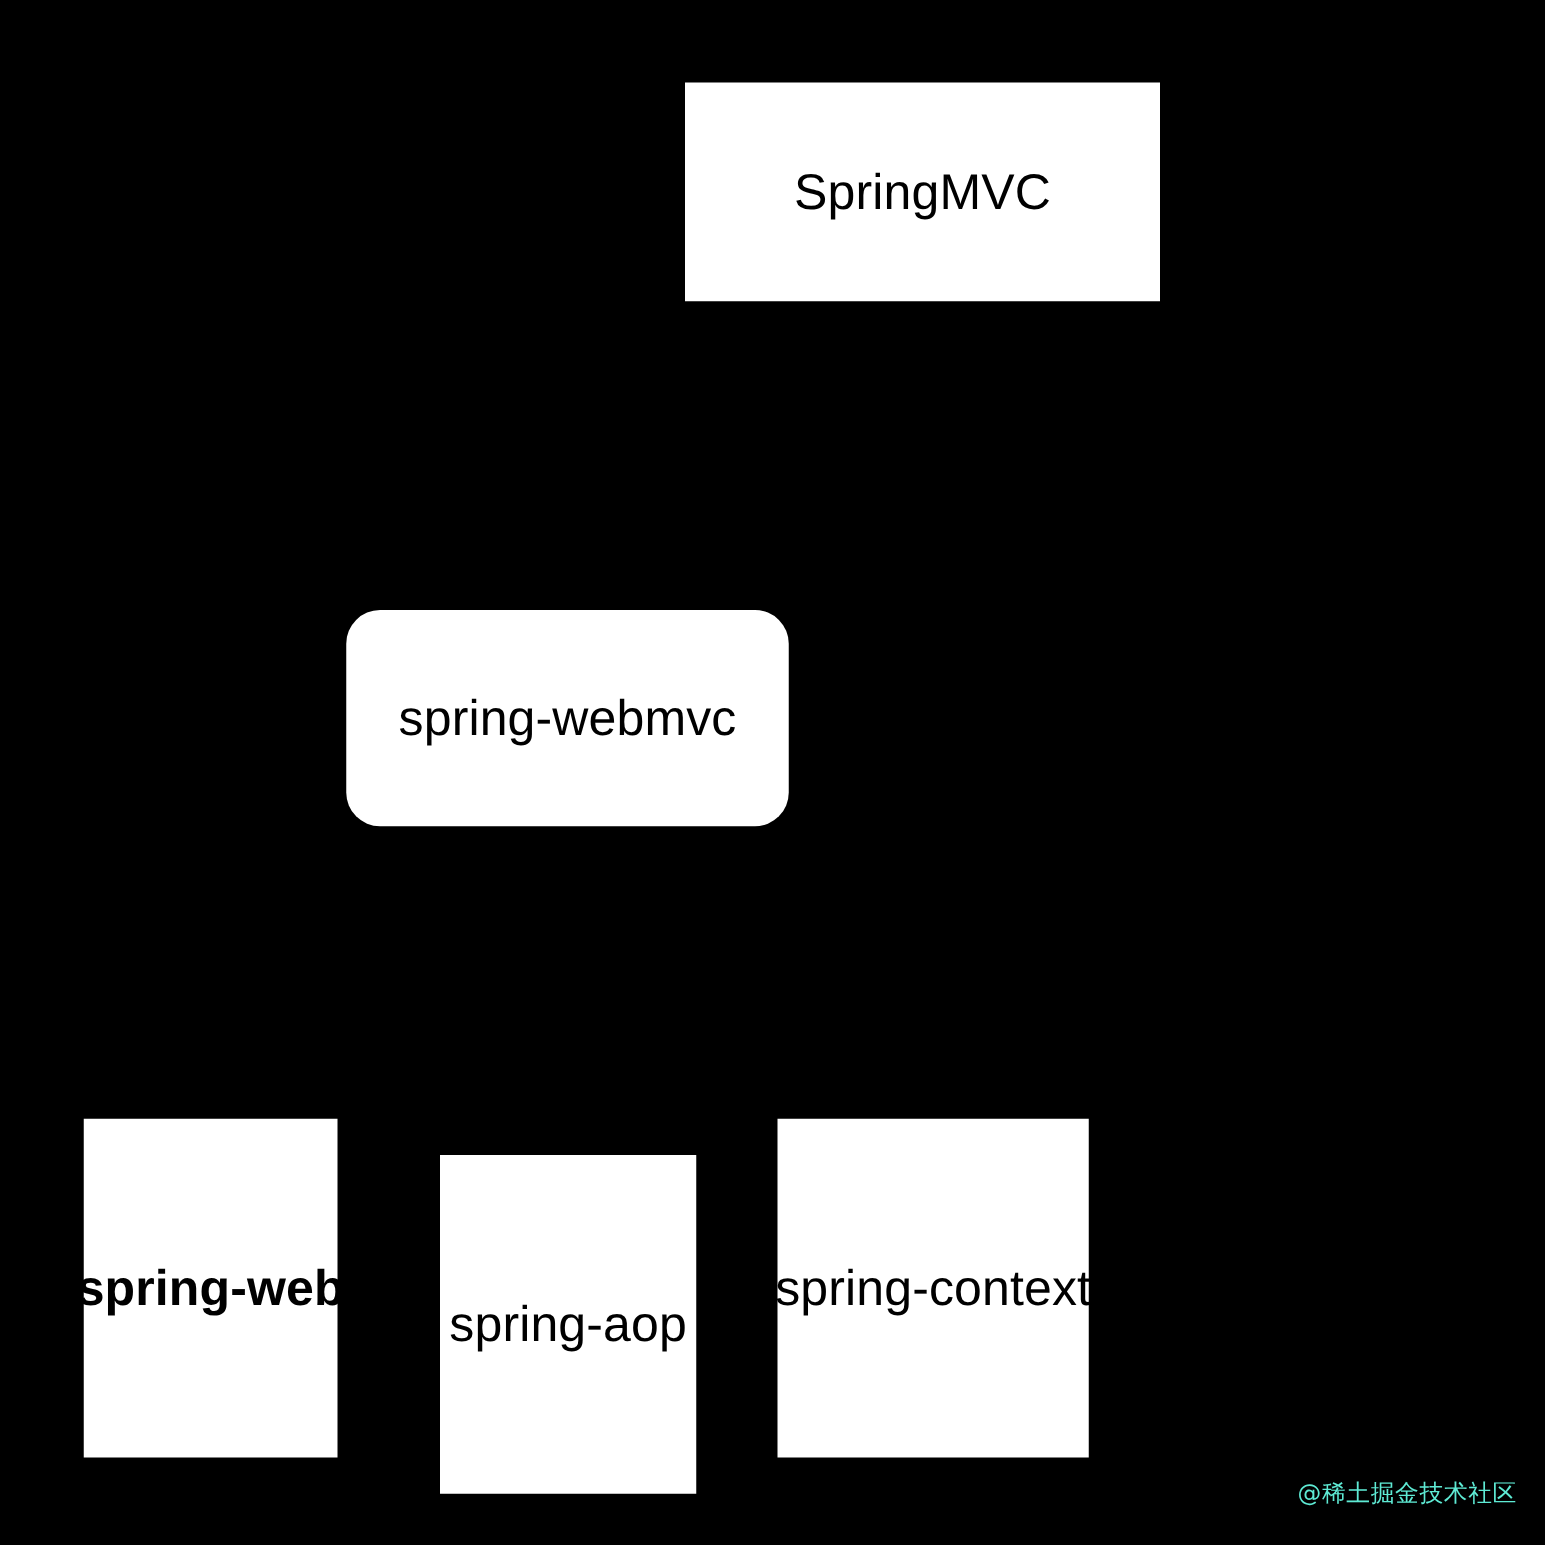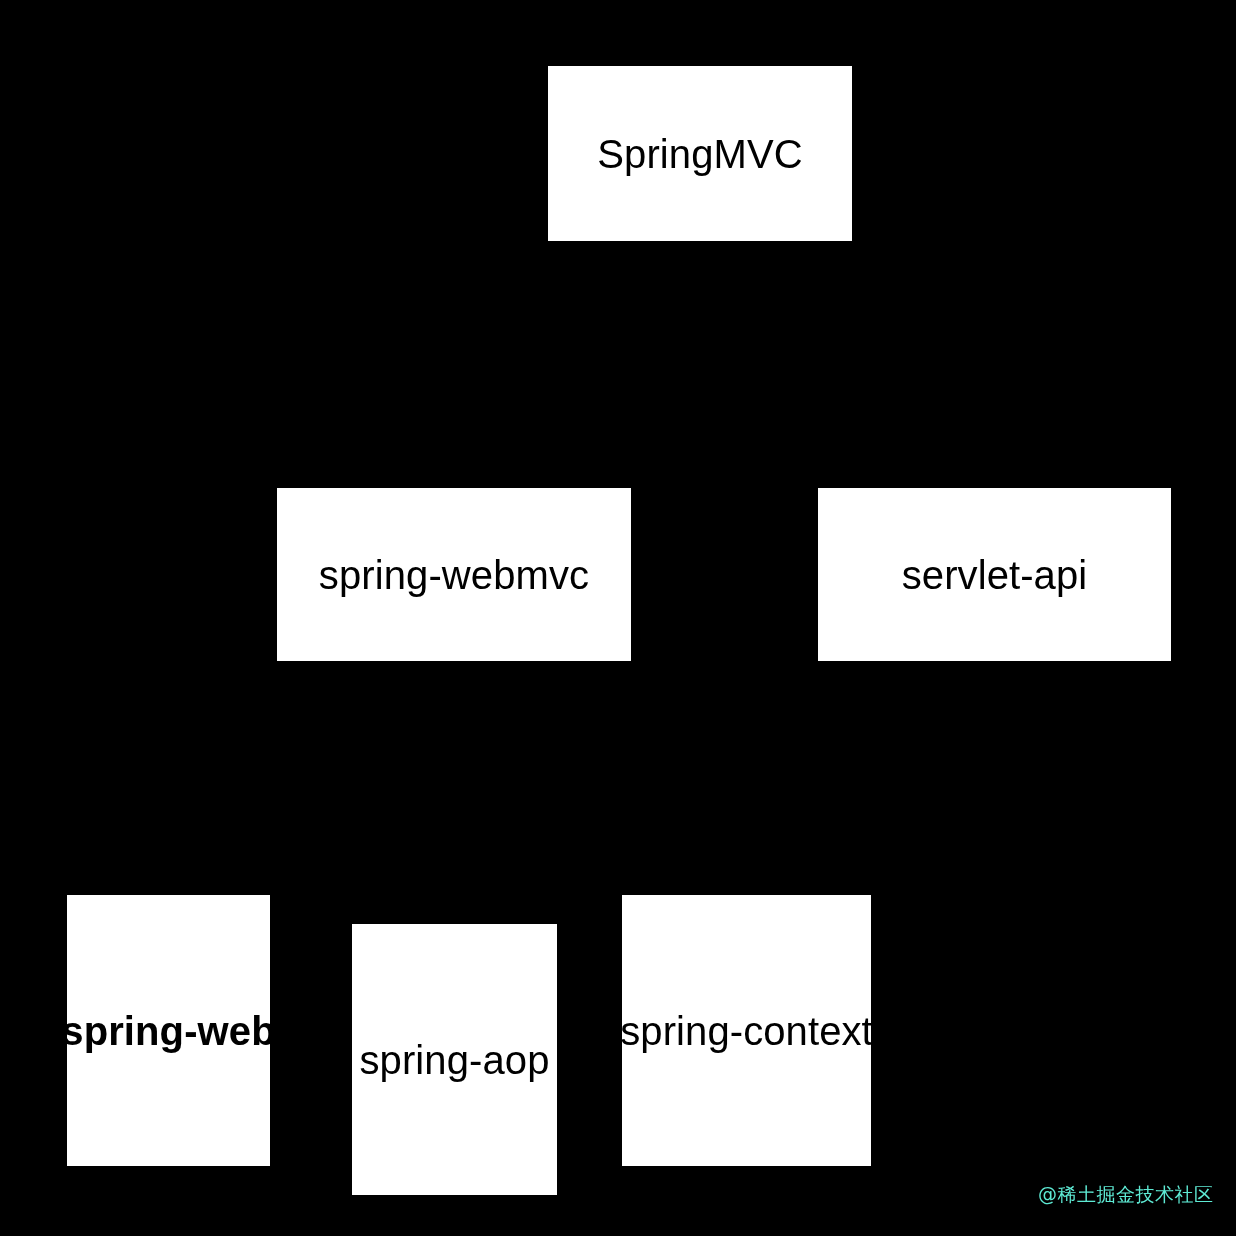--- a/index.html
+++ b/index.html
@@ -36,30 +36,31 @@
 
   .node-label {
     display: block;
     text-align: center;
   }
 
   
   #node-springmvc {
     left: 548px;
     top: 66px;
-    width: 304px;
+    width: 380px;
     height: 175px;
   }
 
   
   #node-spring-webmvc {
     left: 277px;
     top: 488px;
     width: 354px;
     height: 173px;
+    border-radius: 27px;
   }
   #node-servlet-api {
     left: 818px;
     top: 488px;
     width: 353px;
     height: 173px;
   }
 
   
   #node-spring-web {
@@ -121,23 +122,20 @@
   </svg>
 
   <div class="node-box" id="node-springmvc">
     <span class="node-label">SpringMVC</span>
   </div>
 
   <div class="node-box" id="node-spring-webmvc">
     <span class="node-label">spring-webmvc</span>
   </div>
 
-  <div class="node-box" id="node-servlet-api">
-    <span class="node-label">servlet-api</span>
-  </div>
 
   <div class="node-box" id="node-spring-web">
     <span class="node-label">spring-web</span>
   </div>
 
   <div class="node-box" id="node-spring-aop">
     <span class="node-label">spring-aop</span>
   </div>
 
   <div class="node-box" id="node-spring-context">

